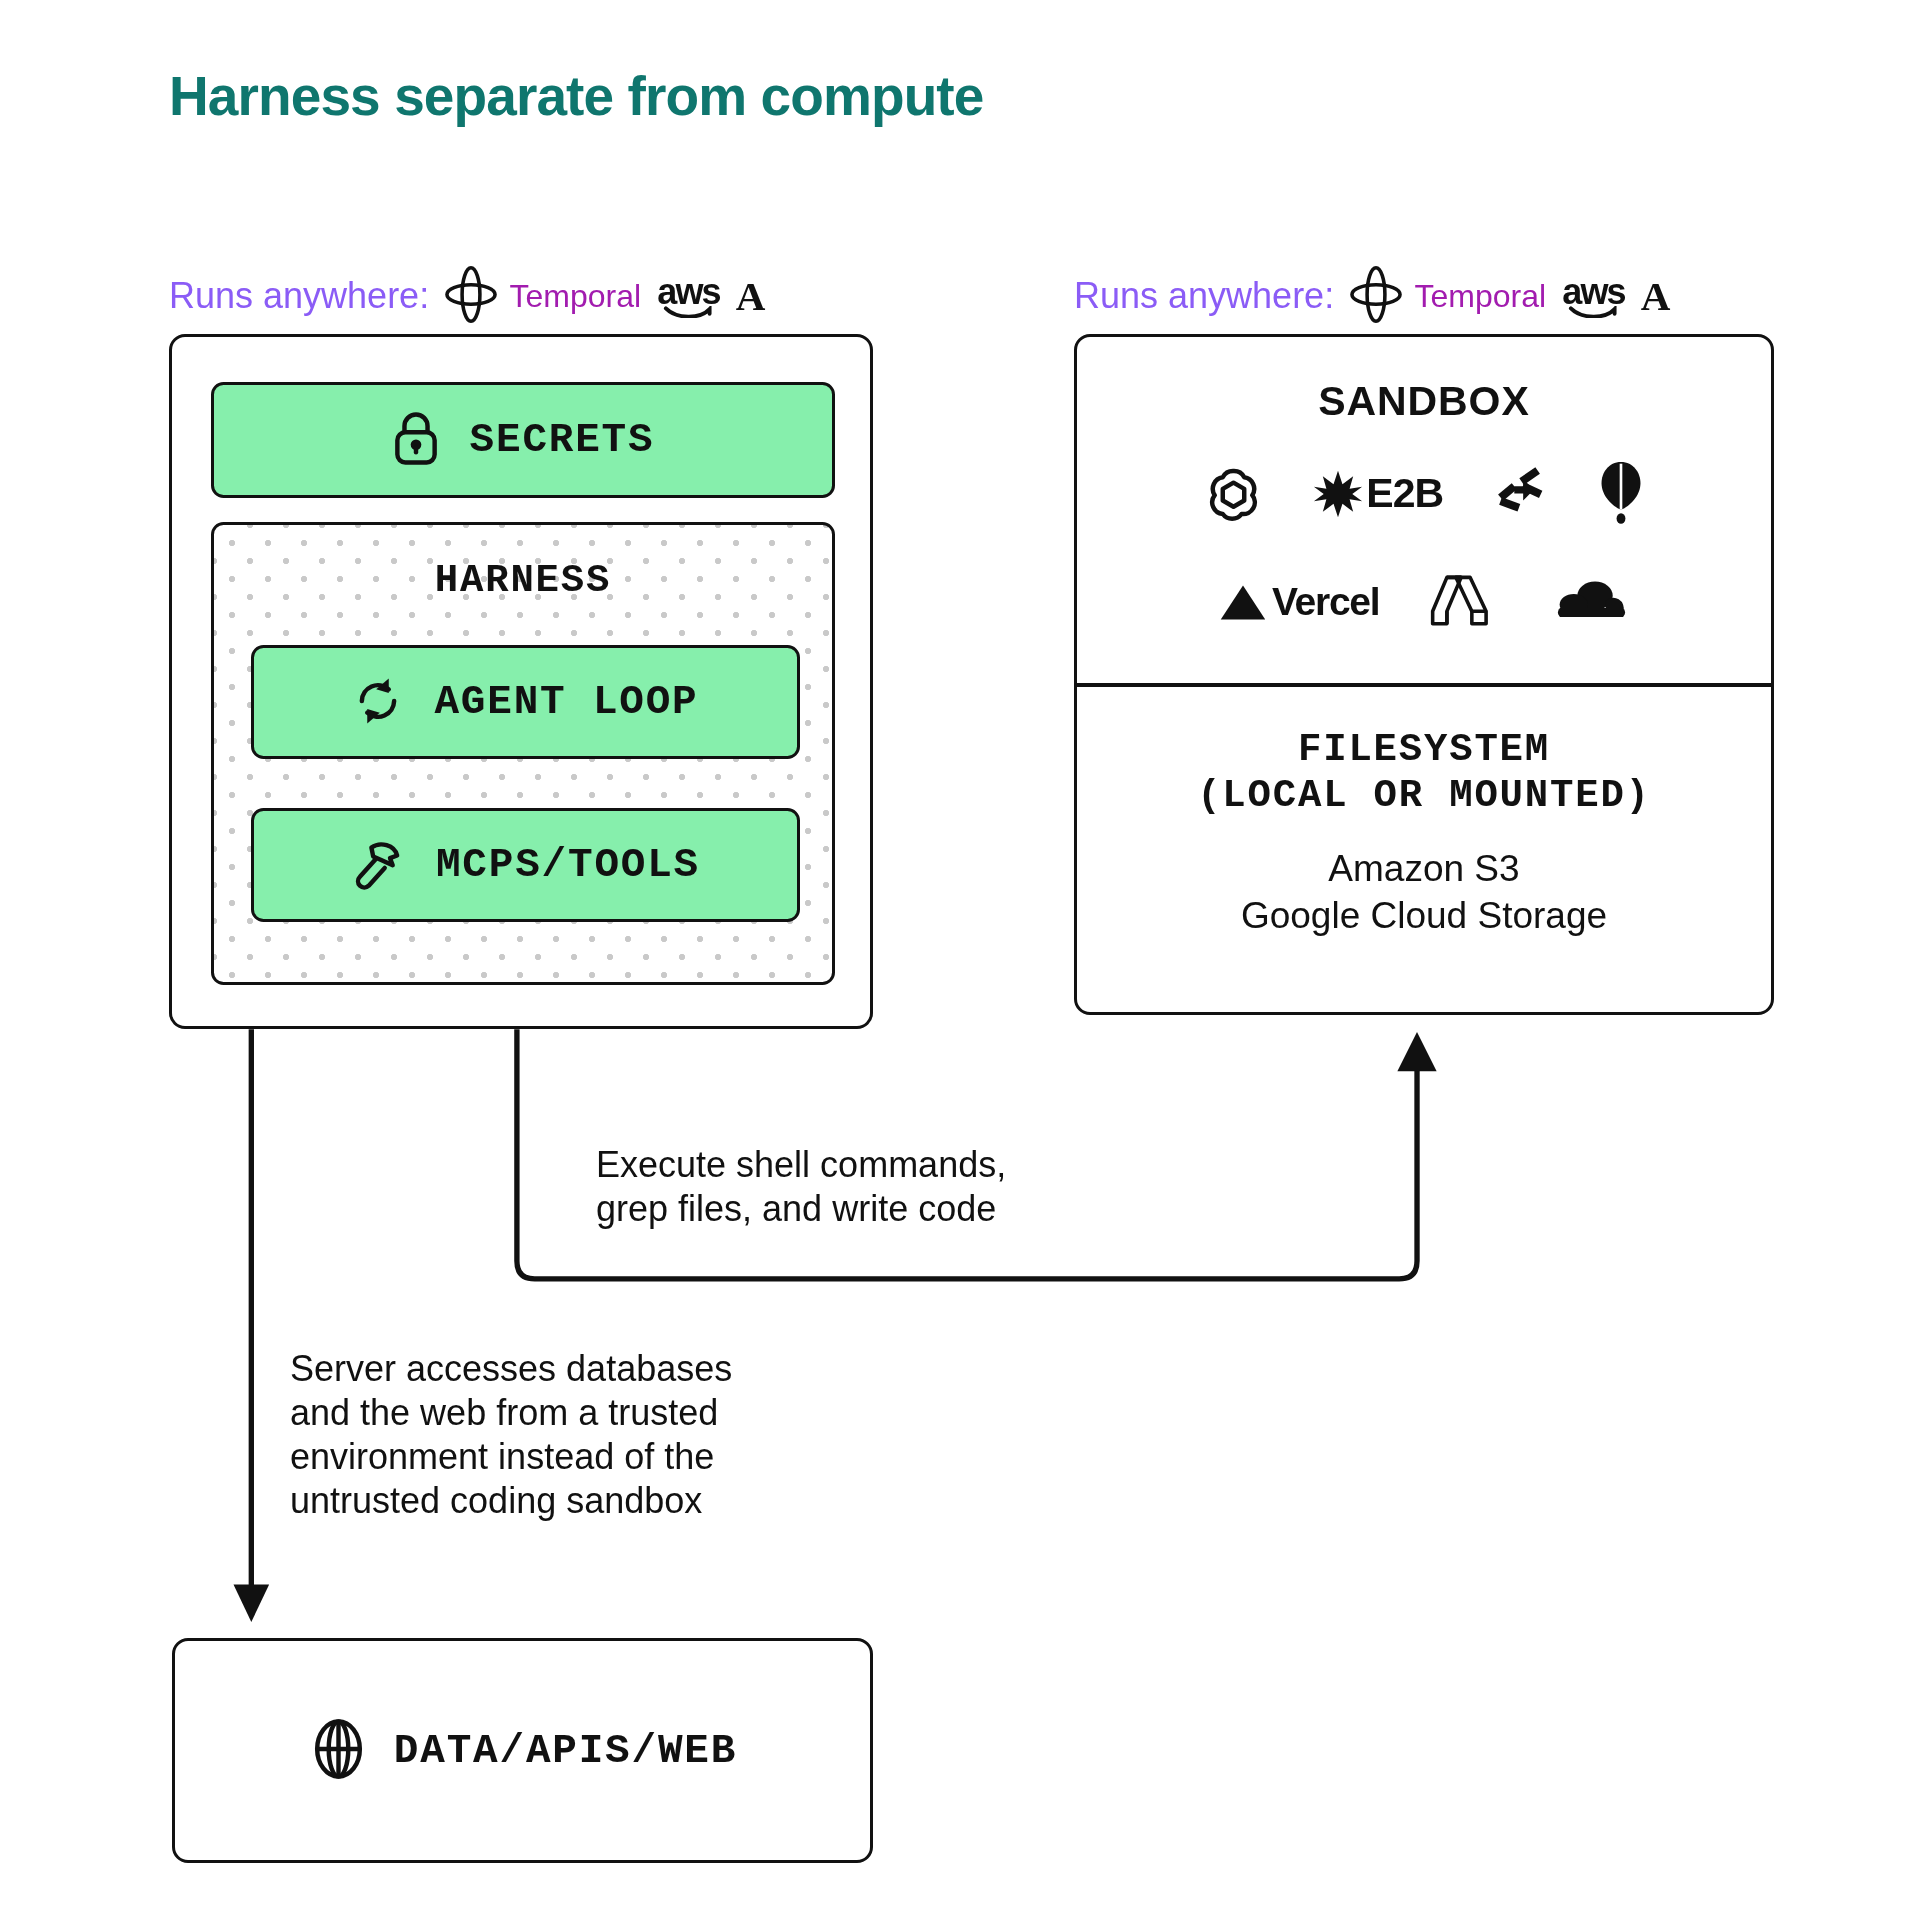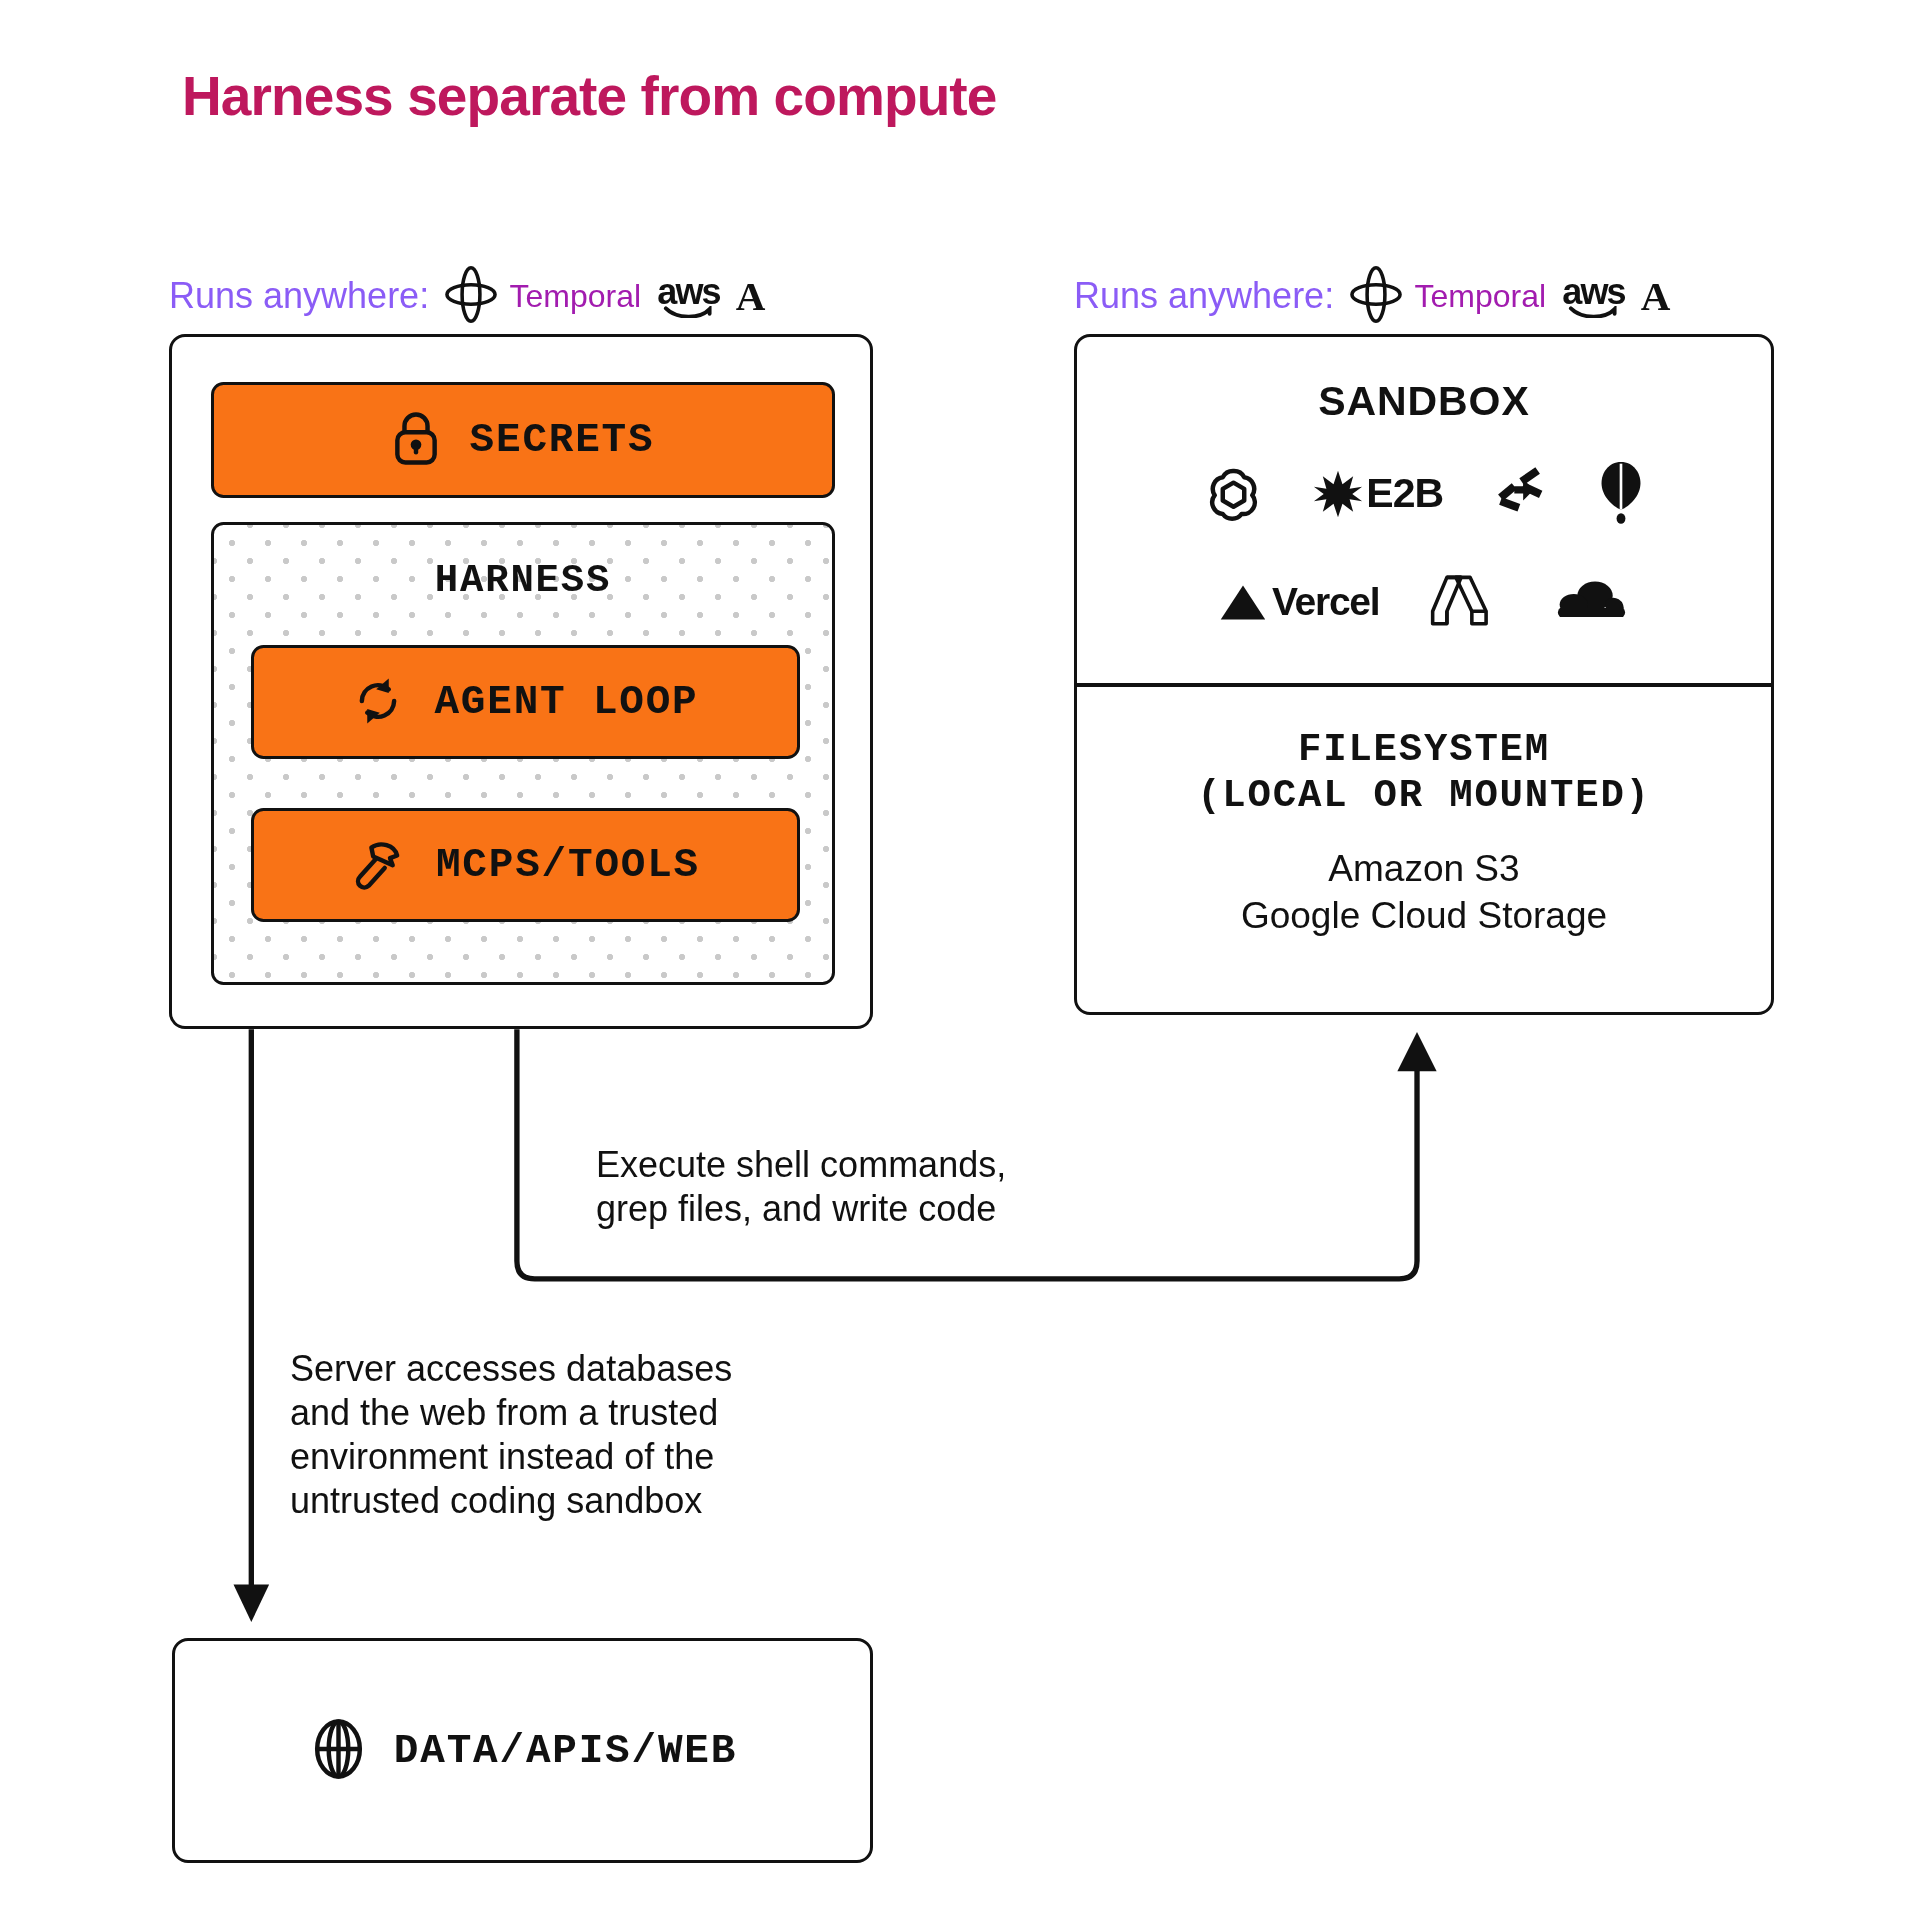--- a/index.html
+++ b/index.html
@@ -1,34 +1,34 @@
 <!DOCTYPE html>
 <html style="font-size:14.3px"><head>
 <meta charset="utf-8">
 <style>
   html,body{margin:0;padding:0;background:#fff;}
   body{width:1925px;height:1925px;position:relative;overflow:hidden;
        font-family:"Liberation Sans",sans-serif;color:#111;}
 
-  .title{position:absolute;left:182px;top:64px;font-size:55px;font-weight:bold;
-         letter-spacing:-0.9px;color:#be185d;}
+  .title{position:absolute;left:169px;top:64px;font-size:55px;font-weight:bold;
+         letter-spacing:-0.9px;color:#0f766e;}
 
   .runs-row{position:absolute;display:flex;align-items:center;gap:16px;}
   .runs-label{font-size:36px;color:#8b5cf6;}
   .temporal-word{font-size:32px;color:#a21caf;margin-left:-3.6px;}
   .aws-wrap{display:flex;flex-direction:column;align-items:center;line-height:1;}
   .aws-word{font-size:36px;font-weight:bold;letter-spacing:-1.8px;}
   .aws-smile{width:55px;height:12.5px;margin-top:-3.6px;}
   .anth-a{font-size:41px;font-weight:900;font-family:"Liberation Serif",serif;}
 
   .panel{position:absolute;border:3.6px solid #111;border-radius:16px;background:#fff;
          box-sizing:border-box;}
 
   .chip{position:absolute;border:3.6px solid #111;border-radius:12.5px;
-        background:#f97316;box-sizing:border-box;display:flex;align-items:center;
+        background:#86efac;box-sizing:border-box;display:flex;align-items:center;
         justify-content:center;gap:30px;}
   .chip-label{font-family:"Liberation Mono",monospace;font-size:41px;font-weight:bold;
               letter-spacing:1.8px;color:#111;}
 
   .dotted{position:absolute;border:3.6px solid #111;border-radius:12.5px;box-sizing:border-box;
           background-color:#fff;
           background-image:radial-gradient(#C9C9C9 2.9px, transparent 3px),
                            radial-gradient(#C9C9C9 2.9px, transparent 3px);
           background-size:36px 36px, 36px 36px;
           background-position:0 0, 18px 18px;}

